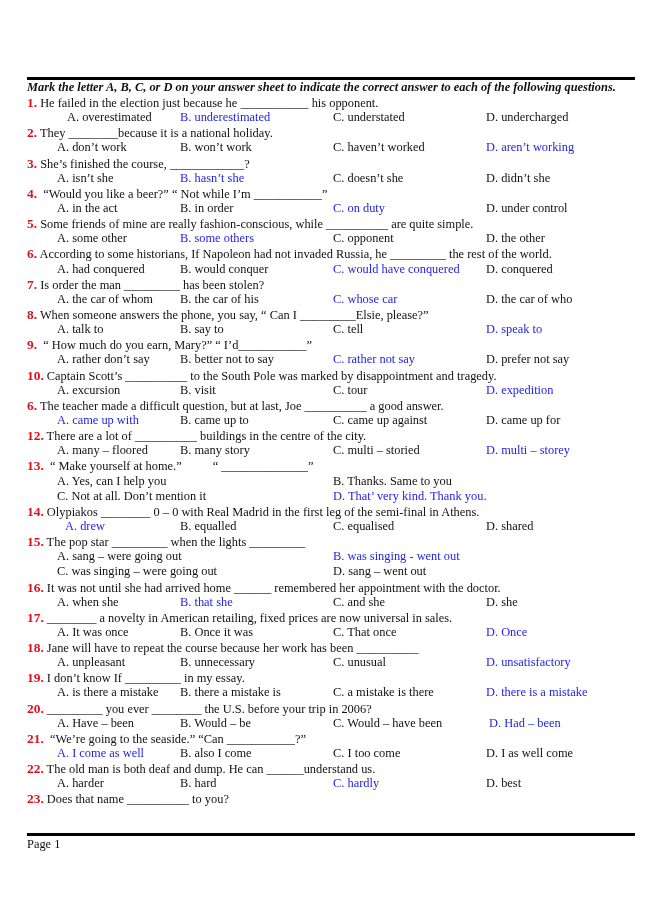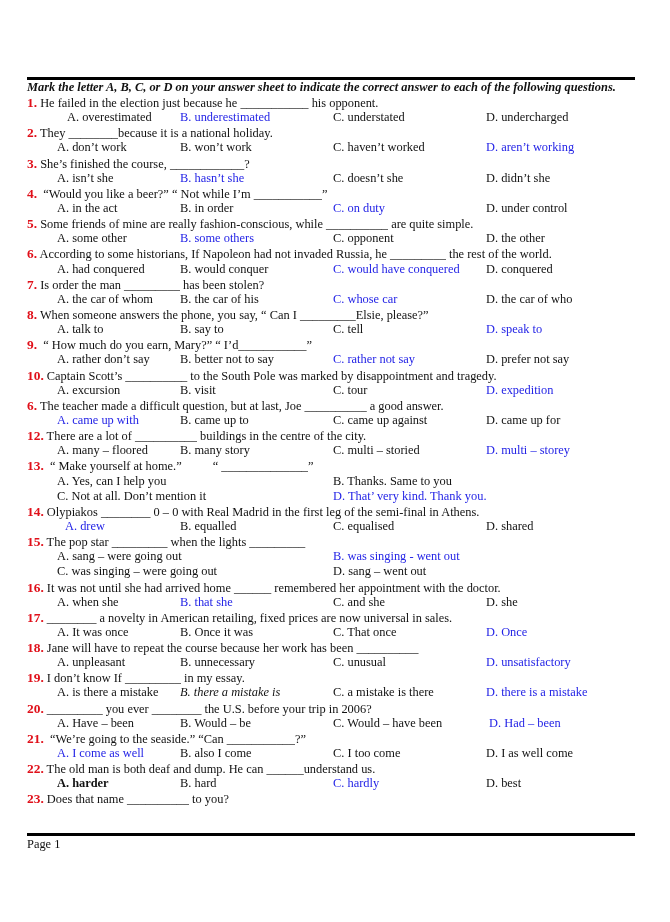--- a/index.html
+++ b/index.html
@@ -94,33 +94,33 @@
       <div>
         <div class="q"><span class="qnum">17.</span><span> ________ a novelty in American retailing, fixed prices are now universal in sales.</span></div>
         <div class="row"><span class="opt" style="left: 30px;">A. It was once</span><span class="opt" style="left: 153px;">B. Once it was</span><span class="opt" style="left: 306px;">C. That once</span><span class="opt correct" style="left: 459px;">D. Once</span></div>
       </div>
       <div>
         <div class="q"><span class="qnum">18.</span><span> Jane will have to repeat the course because her work has been __________</span></div>
         <div class="row"><span class="opt" style="left: 30px;">A. unpleasant</span><span class="opt" style="left: 153px;">B. unnecessary</span><span class="opt" style="left: 306px;">C. unusual</span><span class="opt correct" style="left: 459px;">D. unsatisfactory</span></div>
       </div>
       <div>
         <div class="q"><span class="qnum">19.</span><span> I don’t know If _________ in my essay.</span></div>
-        <div class="row"><span class="opt" style="left: 30px;">A. is there a mistake</span><span class="opt" style="left: 153px; font-style: italic;">B. there a mistake is</span><span class="opt" style="left: 306px;">C. a mistake is there</span><span class="opt correct" style="left: 459px;">D. there is a mistake</span></div>
+        <div class="row"><span class="opt" style="left: 30px;">A. is there a mistake</span><span class="opt" style="left: 153px;">B. there a mistake is</span><span class="opt" style="left: 306px;">C. a mistake is there</span><span class="opt correct" style="left: 459px;">D. there is a mistake</span></div>
       </div>
       <div>
         <div class="q"><span class="qnum">20.</span><span> _________ you ever ________ the U.S. before your trip in 2006?</span></div>
         <div class="row"><span class="opt" style="left: 30px;">A. Have – been</span><span class="opt" style="left: 153px;">B. Would – be</span><span class="opt" style="left: 306px;">C. Would – have been</span><span class="opt correct" style="left: 459px;"> D. Had – been</span></div>
       </div>
       <div>
         <div class="q"><span class="qnum">21.</span><span>  “We’re going to the seaside.” “Can ___________?”</span></div>
         <div class="row"><span class="opt correct" style="left: 30px;">A. I come as well</span><span class="opt" style="left: 153px;">B. also I come</span><span class="opt" style="left: 306px;">C. I too come</span><span class="opt" style="left: 459px;">D. I as well come</span></div>
       </div>
       <div>
         <div class="q"><span class="qnum">22.</span><span> The old man is both deaf and dump. He can ______understand us.</span></div>
-        <div class="row"><span class="opt" style="left: 30px; font-weight: bold;">A. harder</span><span class="opt" style="left: 153px;">B. hard</span><span class="opt correct" style="left: 306px;">C. hardly</span><span class="opt" style="left: 459px;">D. best</span></div>
+        <div class="row"><span class="opt" style="left: 30px;">A. harder</span><span class="opt" style="left: 153px;">B. hard</span><span class="opt correct" style="left: 306px;">C. hardly</span><span class="opt" style="left: 459px;">D. best</span></div>
       </div>
       <div>
         <div class="q"><span class="qnum">23.</span><span> Does that name __________ to you?</span></div>
       </div>
     </div>
 </div>
 
 <div class="rule bottom"></div>
 <div class="footer">Page 1</div>
 

